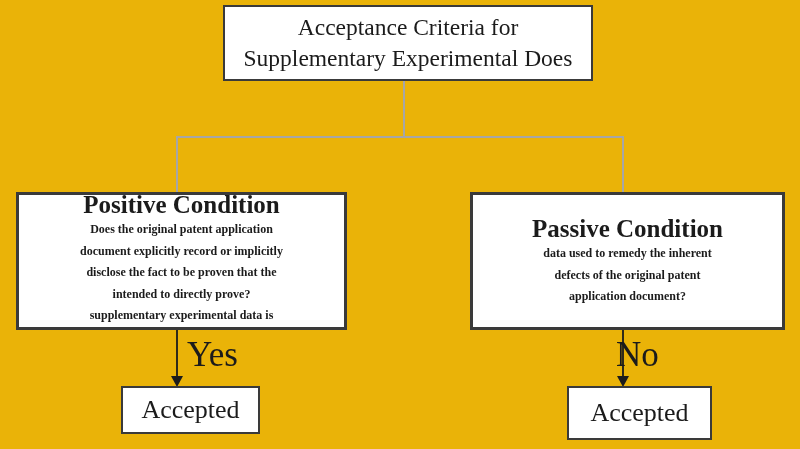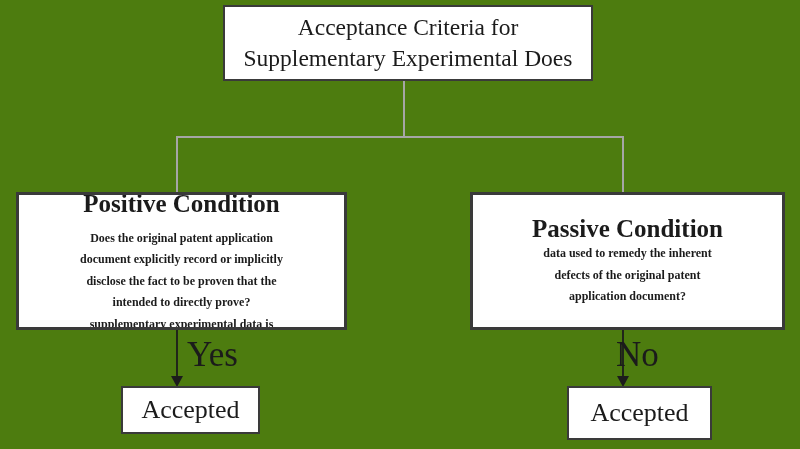--- a/index.html
+++ b/index.html
@@ -4,21 +4,21 @@
 <style>
   html, body {
     margin: 0;
     padding: 0;
     background: #ffffff;
   }
   .stage {
     position: relative;
     width: 800px;
     height: 449px;
-    background: #4d7c0f;
+    background: #eab308;
     font-family: "Liberation Serif", "DejaVu Serif", serif;
     color: #1b1b1b;
     overflow: hidden;
   }
   .connector-layer {
     position: absolute;
     left: 0;
     top: 0;
     width: 800px;
     height: 449px;
@@ -47,23 +47,22 @@
   .condition-box {
     border: 3px solid #3a3a3a;
     top: 192px;
     height: 138px;
     font-weight: bold;
     overflow: hidden;
   }
   .condition-box.left {
     left: 16px;
     width: 331px;
-    justify-content: center;
+    justify-content: flex-end;
     padding-top: 2px;
-    gap: 10px;
   }
   .condition-box.right {
     left: 470px;
     width: 315px;
     justify-content: center;
   }
   .condition-title {
     font-size: 25px;
     line-height: 29px;
   }

